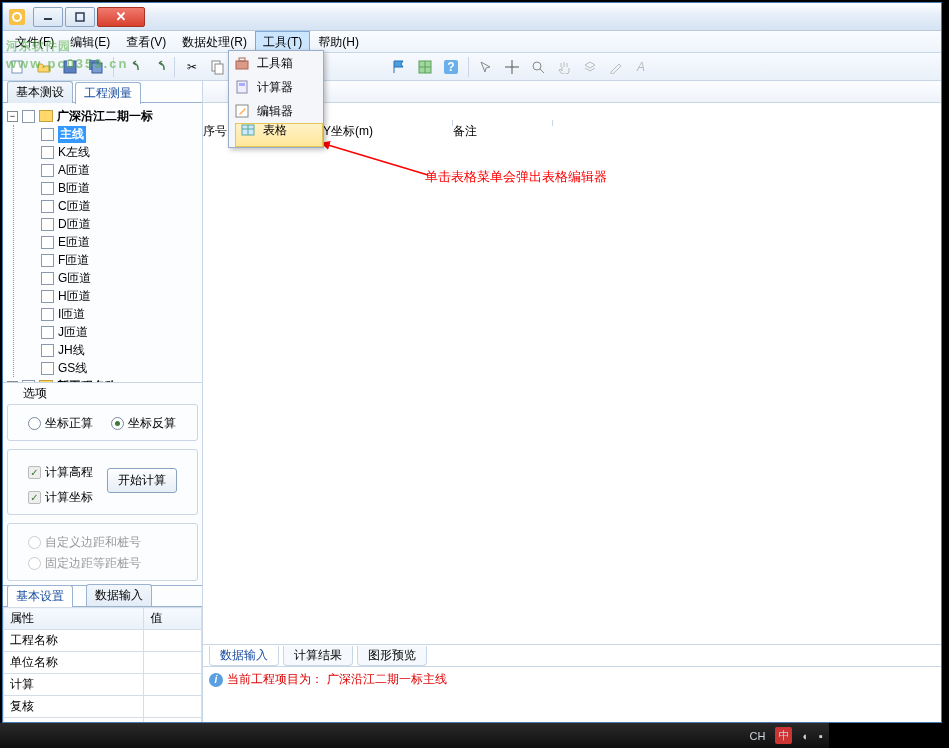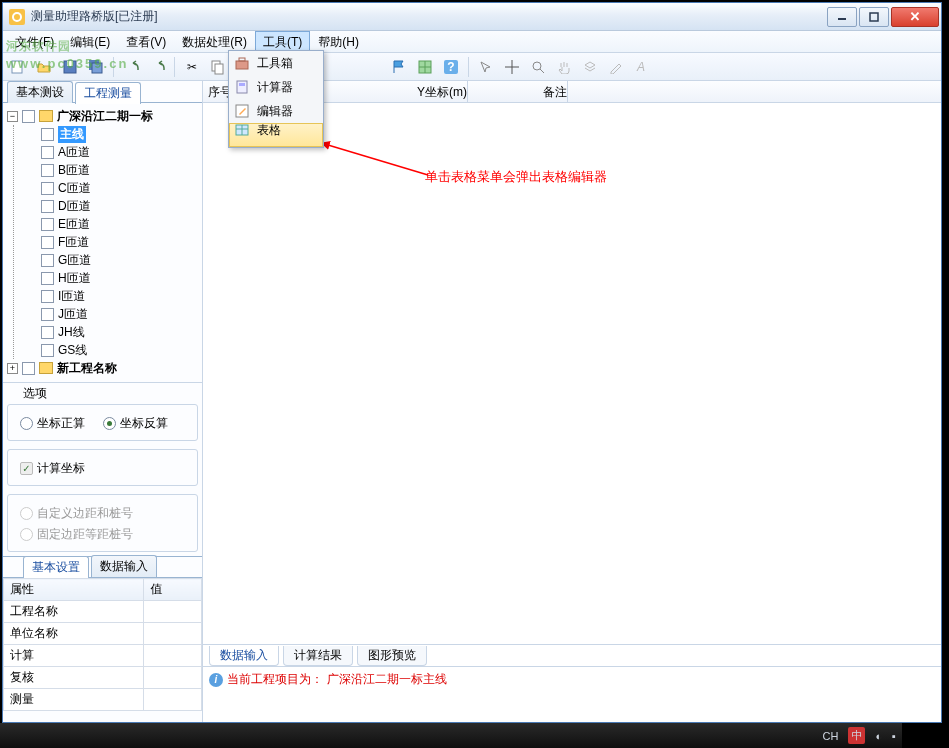--- a/index.html
+++ b/index.html
@@ -26,63 +26,62 @@
 .tab-t.active { background:#fff; color:#1a4ea0; position:relative; top:1px; }
 .tree { flex: 0 0 auto; height: 280px; overflow:auto; padding: 4px 2px; border-bottom:1px solid #c9d6e6; }
 .tree-node { display:flex; align-items:center; height:18px; padding-left: 2px; }
 .tree-expand { width:11px;height:11px;border:1px solid #8a8a8a;display:flex;align-items:center;justify-content:center;font-size:9px;line-height:9px;margin-right:4px;background:#fff;}
 .tree-cb { width:13px;height:13px;border:1px solid #8a98ad;margin-right:4px;background:#fff;}
 .tree-ficon { width:14px;height:12px;background:#ffd76a;border:1px solid #c7a23a;margin-right:4px;}
 .tree-label { white-space:nowrap; }
 .tree-label.sel { background:#3399ff;color:#fff;padding:0 2px;font-weight:bold;}
 .tree-children { padding-left: 18px; }
 .tree-line { border-left:1px dotted #999; margin-left:8px; padding-left:10px;}
-.group-box { margin: 4px; border:1px solid #c9d6e6; border-radius:3px; padding: 8px 6px 6px; position:relative; }
+.group-box { margin: 4px; border:1px solid #c9d6e6; border-radius:3px; padding: 8px 14px 6px; position:relative; }
 .radio-row { display:flex; gap:18px; padding:2px 6px; align-items:center;}
 .radio,.check { width:13px;height:13px;border:1px solid #7a8aa0;border-radius:50%;display:inline-flex;align-items:center;justify-content:center;margin-right:4px;vertical-align:middle;background:#fff;}
 .radio.checked::after{content:"";width:5px;height:5px;background:#3a7a3a;border-radius:50%;}
 .check{border-radius:2px;}
 .check.checked::after{content:"✓";font-size:10px;color:#3a7a3a;}
 .check.disabled{background:#eee;border-color:#bbb;}
 .btn { padding: 3px 10px; border:1px solid #8aa3c2; background:linear-gradient(#fdfeff,#e6eef6); border-radius:3px; }
 .calc-row{display:flex;align-items:center;justify-content:space-between;padding:2px 6px;}
-.left-tabs-bottom { display:flex; height:22px; border-top:1px solid #99b4d1; border-bottom:1px solid #99b4d1; padding:0 20px; gap:2px; align-items:flex-end; }
+.left-tabs-bottom { display:flex; height:22px; border-top:1px solid #99b4d1; border-bottom:1px solid #99b4d1; padding:0 4px; gap:13px; align-items:flex-end; }
 .prop-table { flex:1; overflow:auto; }
 .prop-table table{ width:100%; border-collapse:collapse;}
 .prop-table th,.prop-table td{ border:1px solid #d5dde8; padding:2px 6px; text-align:left; height:20px; background:#fff;}
 .prop-table th{ background:linear-gradient(#f7faff,#e9f0f9); font-weight:normal;}
 .right-pane { flex:1; display:flex; flex-direction:column; position:relative; }
 .grid-area { flex:1; background:#fff; position:relative; }
 .grid-head { display:flex; background:linear-gradient(#fcfdff,#eef3fa); border-bottom:1px solid #c9d6e6; height:22px;}
-.gh{ border-right:1px solid #c9d6e6; padding:3px 0; text-align:right;}
+.gh{ border-right:1px solid #c9d6e6; padding:3px 0; text-align:left;margin-top:39px;}
 .bottom-tabs { display:flex; height:22px; padding-left:6px; gap:4px; align-items:center; border-top:1px solid #c9d6e6; }
 .btab{ padding:1px 10px; border:1px solid #c9d6e6; border-top:none; border-radius:0 0 4px 4px; background:#f5f8fc;}
 .btab.active{ background:#fff; color:#1a4ea0;}
 .status-area{ height:56px; border-top:1px solid #c9d6e6; padding:4px 6px;}
 .status-line{ display:flex; align-items:center; gap:4px;}
 .status-line .i{ width:14px;height:14px;border-radius:50%;background:#5aa0e0;color:#fff;display:flex;align-items:center;justify-content:center;font-size:10px;font-style:italic;font-weight:bold;}
 .dropdown { position:absolute; left:228px; top:50px; width:96px; background:#f4f6f9; border:1px solid #99aecb; box-shadow:2px 2px 5px rgba(0,0,0,.25); z-index:10;}
 .dd-item{ display:flex; align-items:center; height:24px; padding:0 8px 0 4px; gap:6px;}
-.dd-item.hover{ background:linear-gradient(#fff2c8,#ffe79a); border:1px solid #e6c457; padding:0 7px 10px 3px;}
+.dd-item.hover{ background:linear-gradient(#fff2c8,#ffe79a); border:1px solid #e6c457; padding:0 7px 10px 3px;margin-left:6px;}
 .dd-icon{ width:18px;height:18px;display:flex;align-items:center;justify-content:center;}
 .annotation{ position:absolute; left:425px; top:168px; color:#ff0000; font-size:13px; z-index:5;}
 .arrow-svg{ position:absolute; left:318px; top:140px; z-index:4;}
 .watermark{ position:absolute; left:6px; top:30px; font-size:22px; font-weight:bold; color:rgba(80,170,60,.55); z-index:3; letter-spacing:1px; pointer-events:none;}
 .watermark .url{ display:block;font-size:13px;color:rgba(80,170,60,.6);letter-spacing:2px;}
-.taskbar{ position:absolute; left:0; bottom:0; width:902px; height:25px; background:linear-gradient(#2a2a2a,#0f0f0f); display:flex; align-items:center; justify-content:flex-end; padding-right:6px; gap:10px; color:#cfd6e0;}
+.taskbar{ position:absolute; left:0; bottom:0; width:829px; height:25px; background:linear-gradient(#2a2a2a,#0f0f0f); display:flex; align-items:center; justify-content:flex-end; padding-right:6px; gap:10px; color:#cfd6e0;}
 .taskbar .tb-item{ font-size:11px; }
 </style>
 </head>
 <body>
 
 <div class="window">
 
   <div class="titlebar">
     <span class="app-icon"></span>
-    <span class="title">测量助理路桥版[已注册]</span>
     <div class="winbtns">
       <div class="winbtn">
           <svg width="10" height="10">
             <line x1="1" y1="7" x2="9" y2="7" stroke="#2b3b52" stroke-width="2"></line>
           </svg>
         </div>
       <div class="winbtn">
           <svg width="10" height="10">
             <rect x="1" y="1" width="8" height="8" fill="none" stroke="#2b3b52" stroke-width="1.5"></rect>
           </svg>
@@ -231,20 +230,25 @@
         </div>
         <div class="tree-children tree-line">
           <div class="tree-node">
               <span style="width:15px"></span>
               <span class="tree-cb"></span>
               <span class="tree-label sel">主线</span>
             </div>
           <div class="tree-node">
               <span style="width:15px"></span>
               <span class="tree-cb"></span>
+              <span class="tree-label">K左线</span>
+            </div>
+          <div class="tree-node">
+              <span style="width:15px"></span>
+              <span class="tree-cb"></span>
               <span class="tree-label">A匝道</span>
             </div>
           <div class="tree-node">
               <span style="width:15px"></span>
               <span class="tree-cb"></span>
               <span class="tree-label">B匝道</span>
             </div>
           <div class="tree-node">
               <span style="width:15px"></span>
               <span class="tree-cb"></span>
@@ -305,20 +309,24 @@
       </div>
 
       <div style="padding:2px 20px">选项</div>
       <div class="group-box" style="margin-top:0">
         <div class="radio-row">
           <label><span class="radio"></span><span>坐标正算</span></label>
           <label><span class="radio checked"></span><span>坐标反算</span></label>
         </div>
       </div>
       <div class="group-box">
+        <div class="calc-row">
+          <label><span class="check checked disabled"></span><span>计算高程</span></label>
+          <button class="btn" style="position:relative;top:8px">开始计算</button>
+        </div>
         <div class="calc-row">
           <label><span class="check checked disabled"></span><span>计算坐标</span></label>
         </div>
       </div>
       <div class="group-box">
         <div class="radio-row">
             <label style="color:#999"><span class="radio" style="border-color:#ccc"></span><span>自定义边距和桩号</span></label>
           </div>
         <div class="radio-row">
             <label style="color:#999"><span class="radio" style="border-color:#ccc"></span><span>固定边距等距桩号</span></label>
@@ -360,21 +368,21 @@
         </tbody>
           </table>
       </div>
     </div>
 
     <div class="right-pane">
       <div class="grid-area">
         <div class="grid-head">
           <div class="gh" style="width:30px">序号</div>
           <div class="gh" style="width:90px"></div>
-          <div class="gh" style="width:145px">Y坐标(m)</div>
+          <div class="gh" style="width:130px">Y坐标(m)</div>
           <div class="gh" style="width:100px">备注</div>
         </div>
       </div>
       <div class="bottom-tabs">
         <div class="btab active">数据输入</div>
         <div class="btab">计算结果</div>
         <div class="btab">图形预览</div>
       </div>
       <div class="status-area">
         <div class="status-line">

